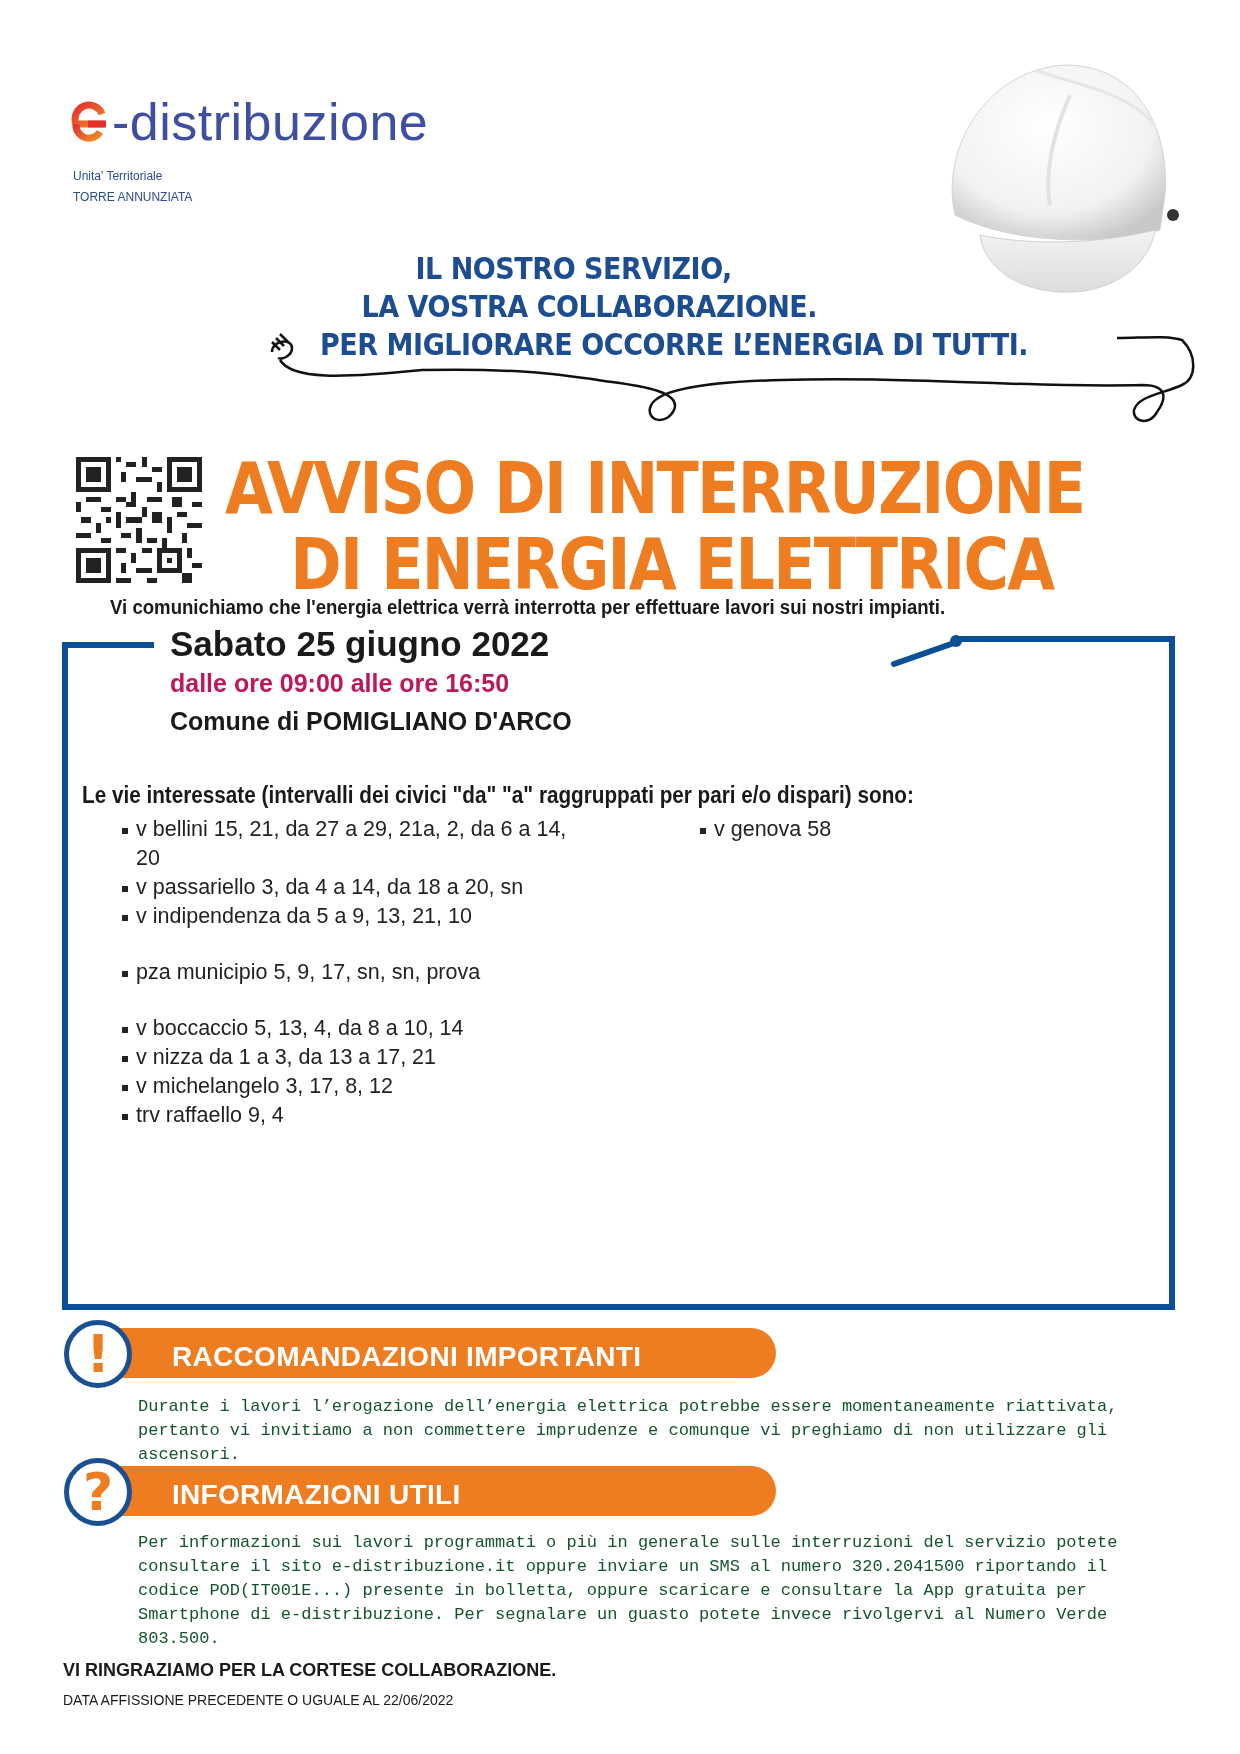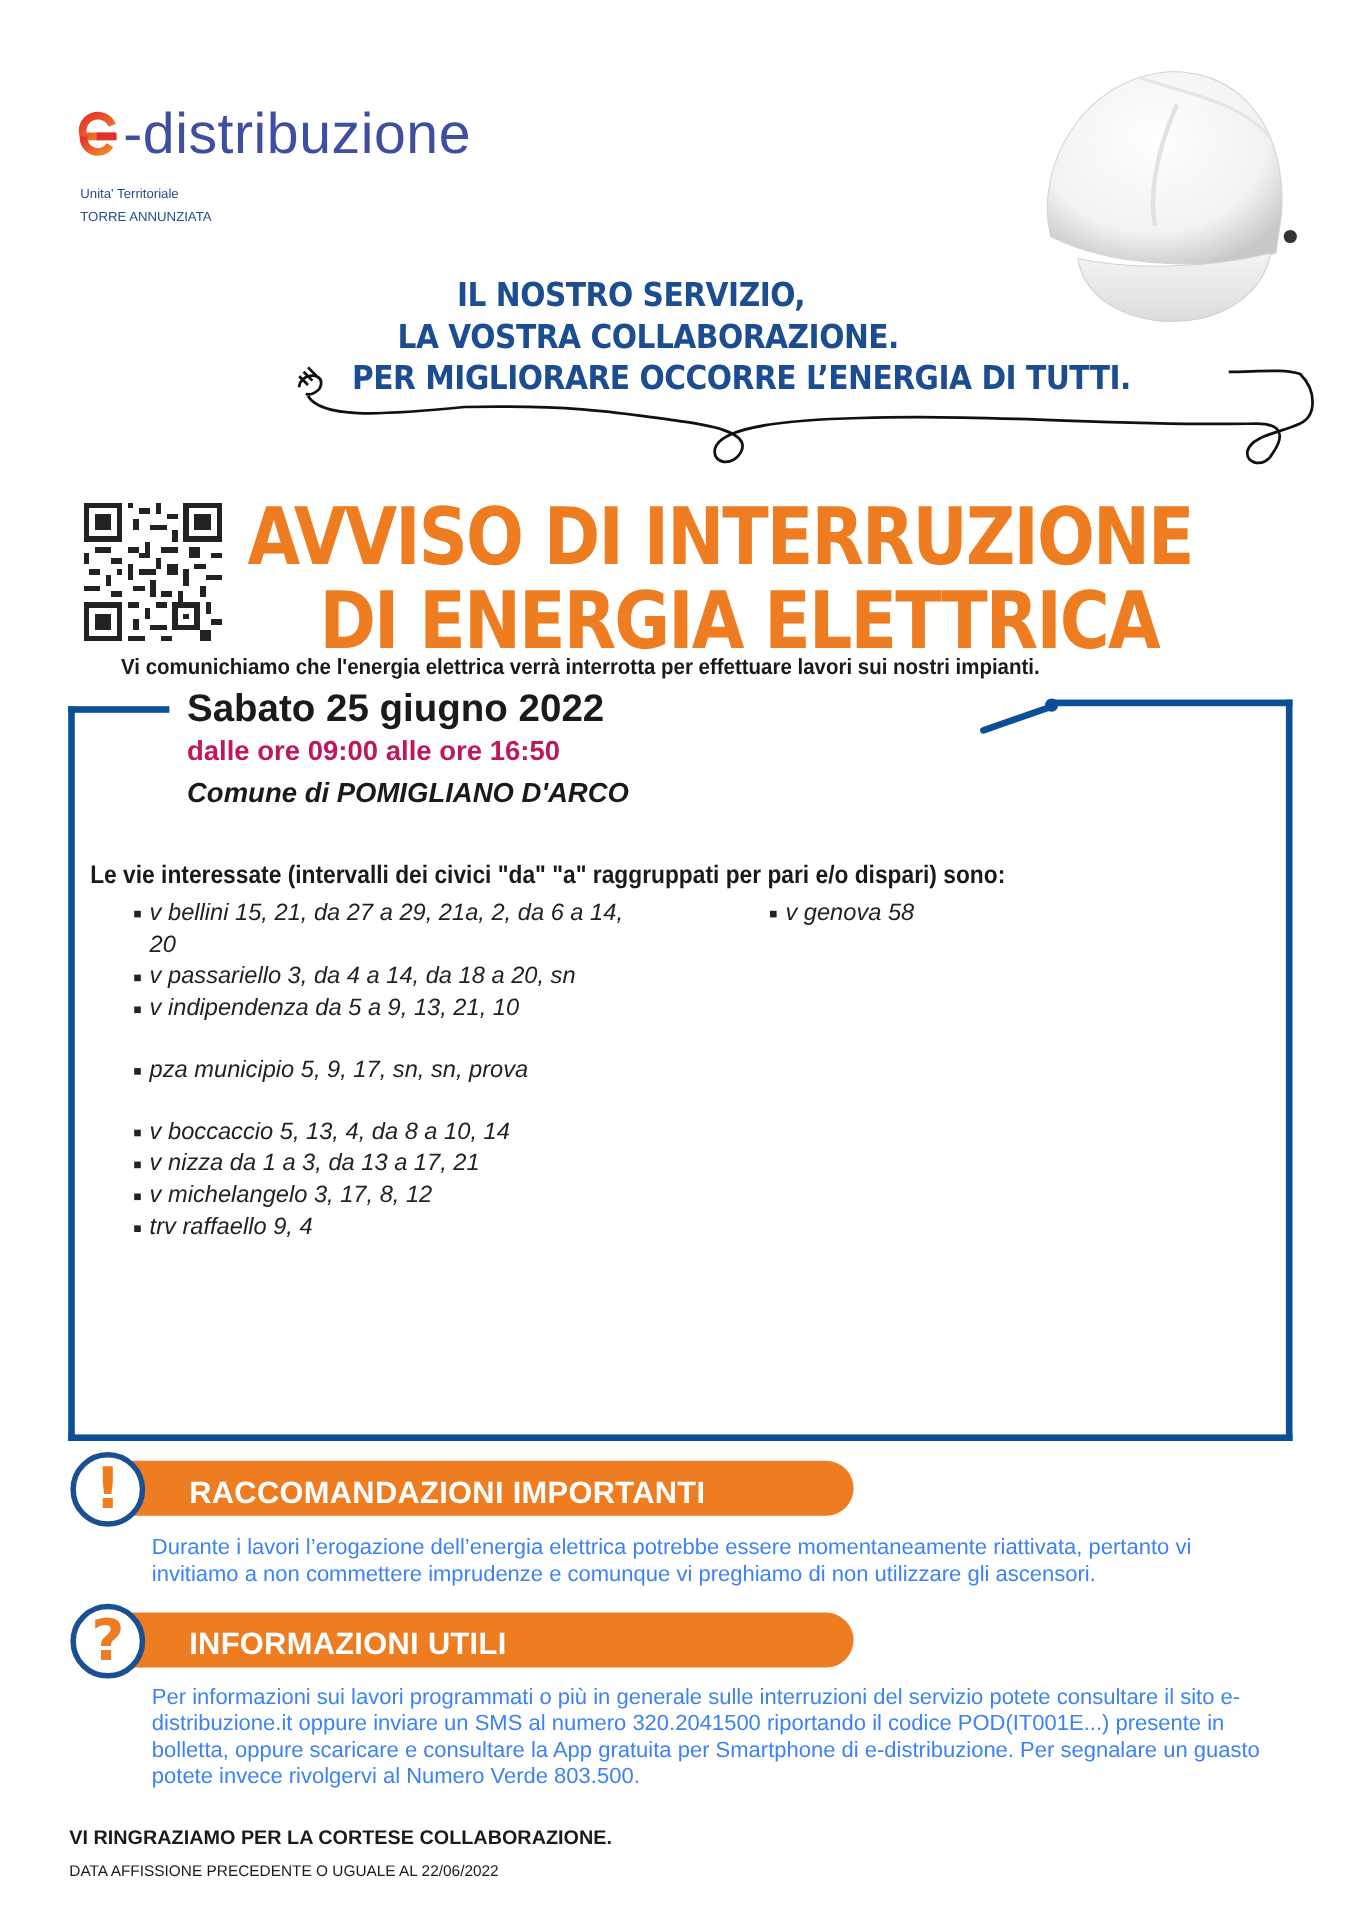--- a/index.html
+++ b/index.html
@@ -32,45 +32,45 @@
   
   .frame-left { left: 62px; top: 642px; width: 6px; height: 668px; background: #0b4f96; }
   .frame-bottom { left: 62px; top: 1304px; width: 1113px; height: 6px; background: #0b4f96; }
   .frame-right { left: 1169px; top: 636px; width: 6px; height: 674px; background: #0b4f96; }
   .frame-top-left { left: 62px; top: 642px; width: 92px; height: 6px; background: #0b4f96; }
   .frame-top-right { left: 955px; top: 636px; width: 220px; height: 6px; background: #0b4f96; }
   .switch { left: 888px; top: 630px; width: 80px; height: 40px; }
 
   .date { left: 170px; top: 624px; font-size: 35px; font-weight: bold; color: #1a1a1a; white-space: nowrap; }
   .time { left: 170px; top: 669px; font-size: 25px; font-weight: bold; color: #be185d; white-space: nowrap; }
-  .comune { left: 170px; top: 707px; font-size: 25px; font-weight: bold; color: #1a1a1a; white-space: nowrap; font-style: italic; }
+  .comune { left: 170px; top: 707px; font-size: 25px; font-weight: bold; color: #1a1a1a; white-space: nowrap; }
 
   .streets-head { left: 82px; top: 782px; font-size: 23px; font-weight: bold; color: #1a1a1a; white-space: nowrap; transform: scaleX(0.9); transform-origin: left top; }
 
   .col { font-size: 21.5px; line-height: 29px; color: #222; }
   .col1 { left: 120px; top: 815px; width: 460px; }
   .col2 { left: 698px; top: 815px; width: 300px; }
-  .item { position: relative; padding-left: 16px; font-style: italic; }
+  .item { position: relative; padding-left: 16px; }
   .item::before { content: ""; position: absolute; left: 2px; top: 13px; width: 6px; height: 6px; background: #222; }
   .gap { height: 27px; }
 
   
   .sec-circle { width: 68px; height: 68px; border: 5px solid #1a4f92; border-radius: 50%; background: #fff; display: flex; align-items: center; justify-content: center; z-index: 2; box-sizing: border-box; }
   .sec-circle span { color: #ee7d22; font-weight: bold; font-size: 52px; line-height: 1; font-family: "DejaVu Sans", sans-serif; }
   .sec-bar { height: 50px; background: #ee7d22; border-radius: 0 26px 26px 0; z-index: 1; }
   .sec-title { color: #ffffff; font-weight: bold; font-size: 28px; letter-spacing: 0.3px; white-space: nowrap; z-index: 3; }
 
   .c1 { left: 64px; top: 1320px; }
   .b1 { left: 114px; top: 1328px; width: 662px; }
   .t1 { left: 172px; top: 1341px; }
   .c2 { left: 64px; top: 1458px; }
   .b2 { left: 114px; top: 1466px; width: 662px; }
   .t2 { left: 172px; top: 1479px; }
 
-  .para { font-size: 20px; line-height: 24px; color: #3b82f6; width: 1020px; }
+  .para { font-size: 17px; line-height: 24px; color: #14532d; width: 1020px; font-family: Liberation Mono, monospace; }
   .p1 { left: 138px; top: 1395px; }
   .p2 { left: 138px; top: 1531px; }
 
   .thanks { left: 63px; top: 1660px; font-size: 18px; font-weight: bold; color: #1a1a1a; white-space: nowrap; }
   .posting { left: 63px; top: 1692px; font-size: 14px; color: #1a1a1a; white-space: nowrap; }
 </style>
 </head>
 <body>
 
 <div class="abs logo">

